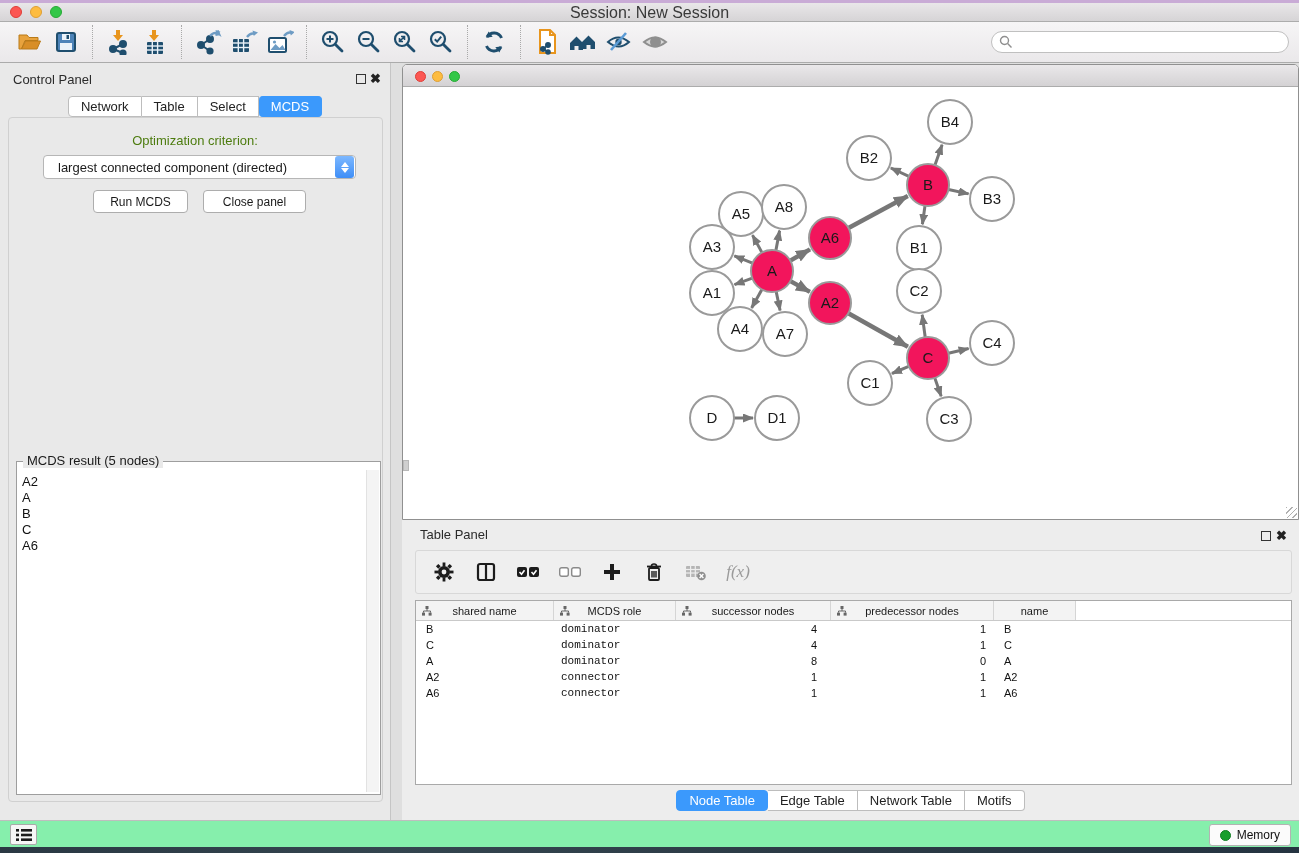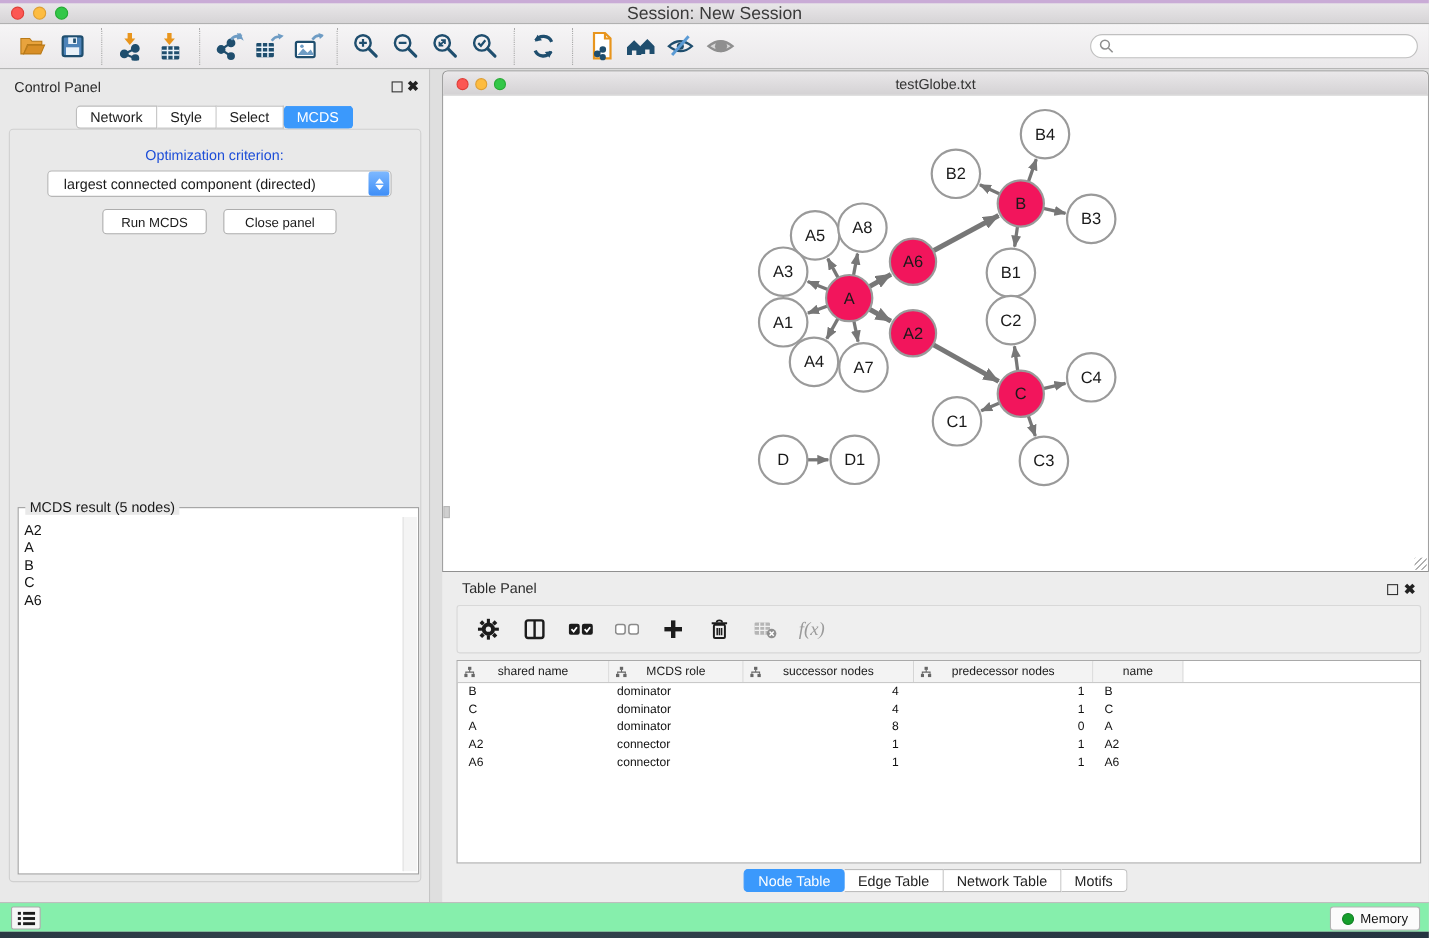--- a/index.html
+++ b/index.html
@@ -38,21 +38,21 @@
   .panel-close-icon { position:absolute; top:8px; font-size:13px; font-weight:bold; color:#222; cursor:pointer; }
   .cp-float { right:24px; } .cp-close { right:9px; }
   .cp-tabs { position:absolute; left:0; top:33px; width:100%; display:flex; justify-content:center; }
   .tab { height:21px; line-height:19px; padding:0 12px; font-size:13px; color:#222;
     background:#fff; border:1px solid #BDBDBD; border-left:none; cursor:pointer; }
   .cp-tabs .tab:first-child { border-left:1px solid #BDBDBD; border-radius:4px 0 0 4px; }
   .cp-tabs .tab:last-child { border-radius:0 4px 4px 0; }
   .tab-selected { background:#3B99FC; color:#fff !important; border-color:#3B99FC !important; border-radius:4px !important; }
   .cp-inner { position:absolute; left:8px; top:54px; width:375px; height:685px;
     background:#E9E9E9; border:1px solid #D0D0D0; border-radius:4px; }
-  .opt-label { position:absolute; left:0; right:0; top:70px; text-align:center; font-size:13px; font-weight:500; color:#1d4ed8; }
+  .opt-label { position:absolute; left:0; right:0; top:70px; text-align:center; font-size:13px; font-weight:500; color:#4d7c0f; }
   .dropdown { position:absolute; left:43px; top:92px; width:313px; height:24px; background:#fff;
     border:1px solid #B6B6B6; border-radius:4px; display:flex; align-items:center; cursor:pointer; }
   .dropdown-value { flex:1; font-size:13px; color:#1A1A1A; padding-left:14px; white-space:nowrap; overflow:hidden; }
   .dropdown-spinner { width:19px; height:22px; margin-right:1px; border-radius:3px;
     background:linear-gradient(#7DB8FF,#3E8EF7); display:flex; flex-direction:column; align-items:center; justify-content:center; gap:1px; }
   .btn { position:absolute; top:127px; height:23px; background:#fff; border:1px solid #ADADAD; border-radius:4px;
     font-size:12px; color:#1A1A1A; display:flex; align-items:center; justify-content:center; cursor:pointer; }
   .btn-run { left:93px; width:95px; }
   .btn-close { left:203px; width:103px; }
   .groupbox { position:absolute; left:16px; top:398px; width:365px; height:334px;
@@ -96,21 +96,21 @@
   .th { position:relative; background:#F3F3F3; border-right:1px solid #D5D5D5; font-size:11px; color:#1A1A1A;
     display:flex; align-items:center; justify-content:center; cursor:pointer; }
   .th-icon { position:absolute; left:6px; top:5px; }
   .th-filler { flex:1; background:#fff; border-right:none; }
   .col0 { width:138px; } .col1 { width:122px; } .col2 { width:155px; } .col3 { width:163px; } .col4 { width:82px; }
   .tbody { }
   .tr { display:flex; height:16px; }
   .td { font-size:11px; color:#111; line-height:16px; white-space:nowrap; }
   .align-left  { text-align:left; }
   .align-right { text-align:right; }
-  .td.col0 { padding-left:10px; } .td.col1 { padding-left:7px; }
+  .td.col0 { padding-left:10px; } .td.col1 { padding-left:7px;font-family:Liberation Mono, monospace; }
   .td.col2 { padding-right:14px; } .td.col3 { padding-right:8px; } .td.col4 { padding-left:10px; }
 
   .table-tabs { position:absolute; left:0; right:0; top:270px; display:flex; justify-content:center; }
   .table-tabs .tab:first-child { border-left:1px solid #BDBDBD; border-radius:4px 0 0 4px; }
   .table-tabs .tab:last-child { border-radius:0 4px 4px 0; }
 
   
   .statusbar { position:absolute; left:0; top:820px; width:100%; height:27px;
     background:#86efac; border-top:1px solid #BEBEBE; }
   .sb-list-btn { position:absolute; left:10px; top:3px; width:27px; height:21px; background:#F6F6F6;
@@ -295,21 +295,21 @@
   </div>
 
   <div class="main">
 
     <div class="control-panel">
       <div class="cp-title">Control Panel</div>
       <div class="panel-float-icon cp-float"></div>
       <div class="panel-close-icon cp-close">✖</div>
       <div class="cp-tabs" id="cp-tabs">
           <div class="tab">Network</div>
-          <div class="tab">Style</div>
+          <div class="tab">Table</div>
           <div class="tab">Select</div>
           <div class="tab tab-selected">MCDS</div>
         </div>
       <div class="cp-inner"></div>
       <div class="opt-label">Optimization criterion:</div>
       <div class="dropdown">
         <div class="dropdown-value">largest connected component (directed)</div>
         <div class="dropdown-spinner">
           <svg width="8" height="5" viewBox="0 0 8 5">
               <path d="M4 0 L8 5 H0 z" fill="#fff"></path>
@@ -332,21 +332,20 @@
           </div>
         <div class="mcds-scrollbar"></div>
       </div>
     </div>
 
     <div class="net-frame">
       <div class="net-titlebar">
         <div class="nt-traffic nt-red"></div>
         <div class="nt-traffic nt-yel"></div>
         <div class="nt-traffic nt-grn"></div>
-        <div class="net-title">testGlobe.txt</div>
       </div>
       <div class="net-canvas">
         <svg id="graph-svg" width="895" height="432">
           <defs>
             <marker id="arrow" markerWidth="11" markerHeight="9" refX="10" refY="4.5" orient="auto" markerUnits="userSpaceOnUse">
               <path d="M0,0 L11,4.5 L0,9 z" fill="#777777"></path>
             </marker>
             <marker id="arrow-thick" markerWidth="15" markerHeight="12" refX="14" refY="6" orient="auto" markerUnits="userSpaceOnUse">
               <path d="M0,0 L15,6 L0,12 z" fill="#777777"></path>
             </marker>

